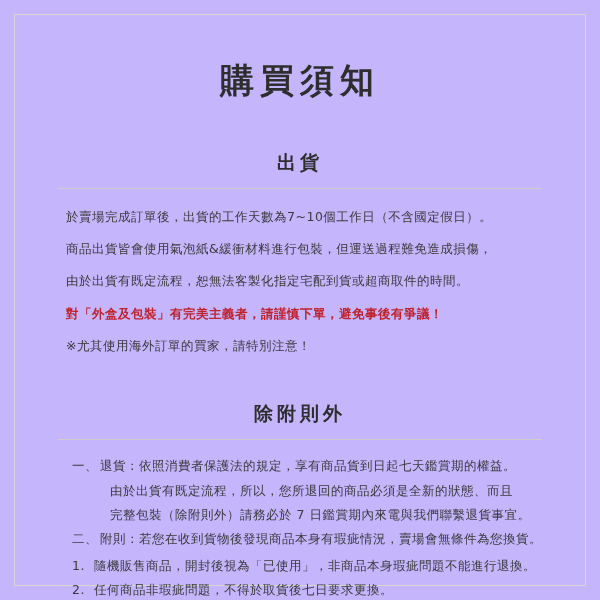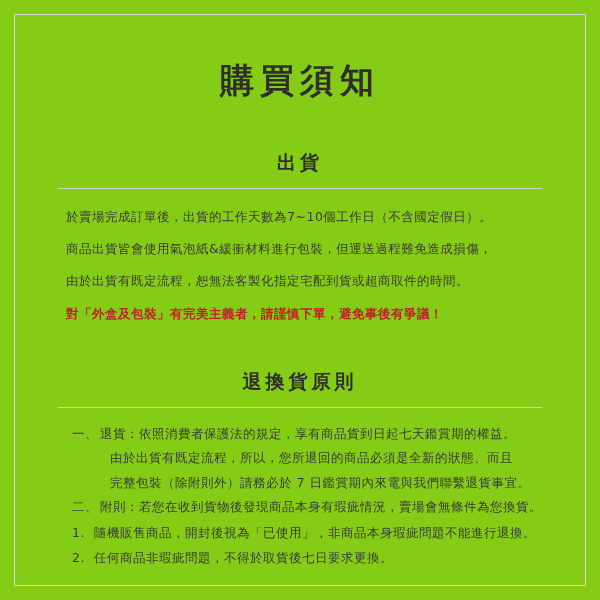--- a/index.html
+++ b/index.html
@@ -10,21 +10,21 @@
     width: 600px;
     height: 600px;
     background: #efefef;
     font-family: "DejaVu Sans", "Liberation Sans", sans-serif;
     overflow: hidden;
   }
   .page {
     position: relative;
     width: 600px;
     height: 600px;
-    background: #84cc16;
+    background: #c4b5fd;
     box-sizing: border-box;
   }
   .frame {
     position: absolute;
     left: 14px;
     top: 14px;
     right: 14px;
     bottom: 14px;
     border: 1px solid #d8d6d2;
     box-sizing: border-box;
@@ -138,23 +138,24 @@
     <h1 class="main-title">購買須知</h1>
 
     <h2 class="section-title sec-shipping-title">出貨</h2>
     <div class="divider"></div>
 
     <div class="body-block">
       <p>於賣場完成訂單後，出貨的工作天數為7~10個工作日（不含國定假日）。</p>
       <p>商品出貨皆會使用氣泡紙&amp;緩衝材料進行包裝，但運送過程難免造成損傷，</p>
       <p>由於出貨有既定流程，恕無法客製化指定宅配到貨或超商取件的時間。</p>
       <p class="red">對「外盒及包裝」有完美主義者，請謹慎下單，避免事後有爭議！</p>
+      <p>※尤其使用海外訂單的買家，請特別注意！</p>
     </div>
 
-    <h2 class="section-title sec-return-title">退換貨原則</h2>
+    <h2 class="section-title sec-return-title">除附則外</h2>
     <div class="divider"></div>
 
     <div class="list">
 
       <div class="li">
         <span class="li-num">一、</span>
         <span class="li-text">
           <span>退貨：</span><span>依照消費者保護法的規定，享有商品貨到日起七天鑑賞期的權益。</span>
         </span>
       </div>

